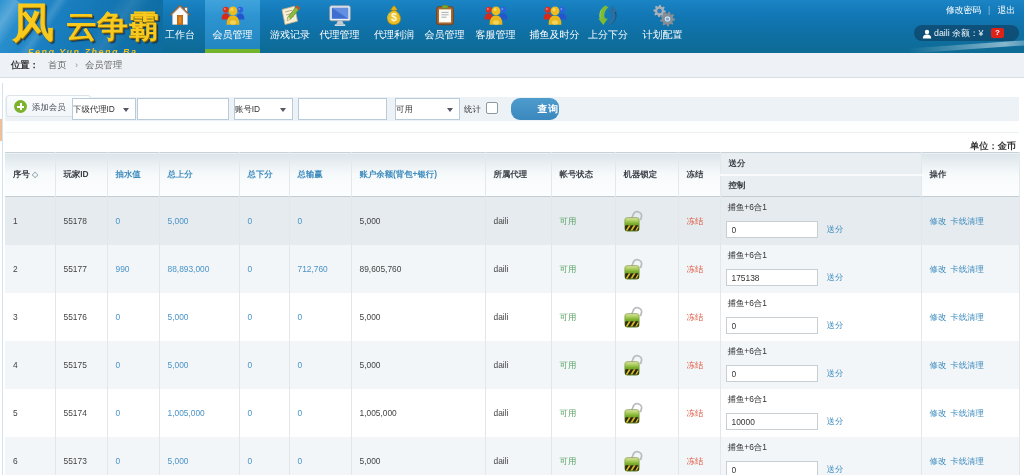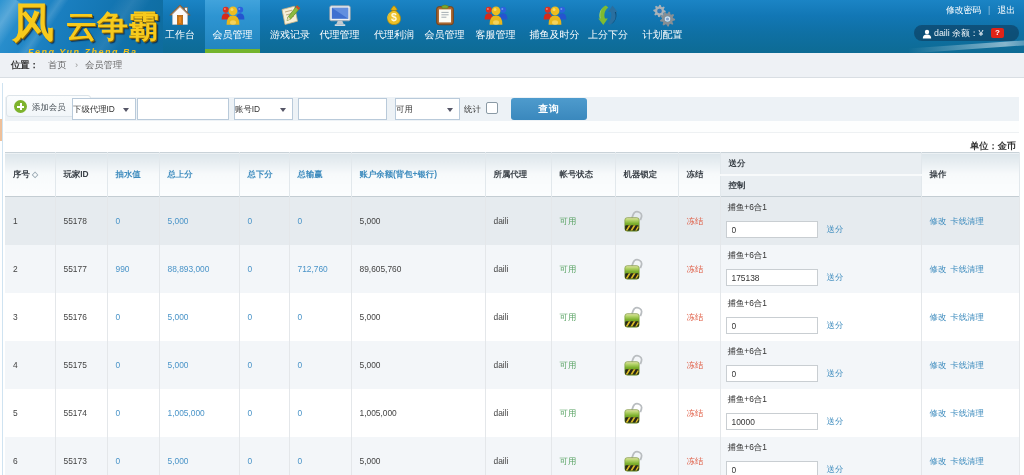--- a/index.html
+++ b/index.html
@@ -46,22 +46,22 @@
 .sel:after{content:"";position:absolute;right:6px;top:9px;border-left:3.5px solid transparent;
  border-right:3.5px solid transparent;border-top:4.5px solid #556}
 #addbtn{position:absolute;left:6px;top:95px;width:85px;height:22px;border:1px solid #dde4e9;border-radius:3px;
  background:linear-gradient(#fbfdfe,#f2f6f9);font-size:8.4px;color:#4a5258;line-height:20px;white-space:nowrap}
 #addbtn .plus{position:absolute;left:7px;top:4px;width:13px;height:13px;border-radius:50%;background:#7db32c}
 #addbtn .plus:before{content:"";position:absolute;left:3px;top:5.5px;width:7px;height:2px;background:#fff}
 #addbtn .plus:after{content:"";position:absolute;left:5.5px;top:3px;width:2px;height:7px;background:#fff}
 #addbtn .t{position:absolute;left:25px;top:1px}
 #tj{position:absolute;left:464px;top:98px;font-size:8.4px;color:#333;line-height:22px}
 #cb{position:absolute;left:486px;top:102px;width:12px;height:12px;border:1px solid #8a9aa5;border-radius:2px;background:#fff}
-#qbtn{position:absolute;left:511px;top:98px;width:76px;height:22px;background:linear-gradient(#4e9bcd,#3a88bd);
- border-radius:3px;color:#fff;font-size:9.8px;font-weight:bold;text-align:center;line-height:22px;letter-spacing:1px}
+#qbtn{position:absolute;left:511px;top:98px;width:48px;height:22px;background:linear-gradient(#4e9bcd,#3a88bd);
+ border-radius:9px;color:#fff;font-size:9.8px;font-weight:bold;text-align:right;line-height:22px;letter-spacing:1px}
 #unit{position:absolute;right:8px;top:140px;font-size:9.2px;font-weight:bold;color:#333}
 
 #tbl{position:absolute;left:5px;top:152px;width:1014px;border-collapse:collapse;table-layout:fixed}
 #tbl th,#tbl td{font-size:8.4px;padding:0 0 0 8px;text-align:left;overflow:hidden;white-space:nowrap}
 #tbl th{font-weight:bold;color:#3a4148;border-right:1px solid #e2e8ec;height:22px;
  background:linear-gradient(180deg,#dce5ea 0%,#e7edf1 20%,#f7fafb 48%,#fcfdfe 100%)}
 #tbl tr.h2 th{background:#e9eef2}
 #tbl th.sub{background:#e9eef2;border-bottom:2px solid #f8fafb}
 #tbl thead{border-top:1px solid #c9d2d8;border-bottom:1px solid #c4cdd3}
 #tbl th.bl{color:#3e8cbe}

